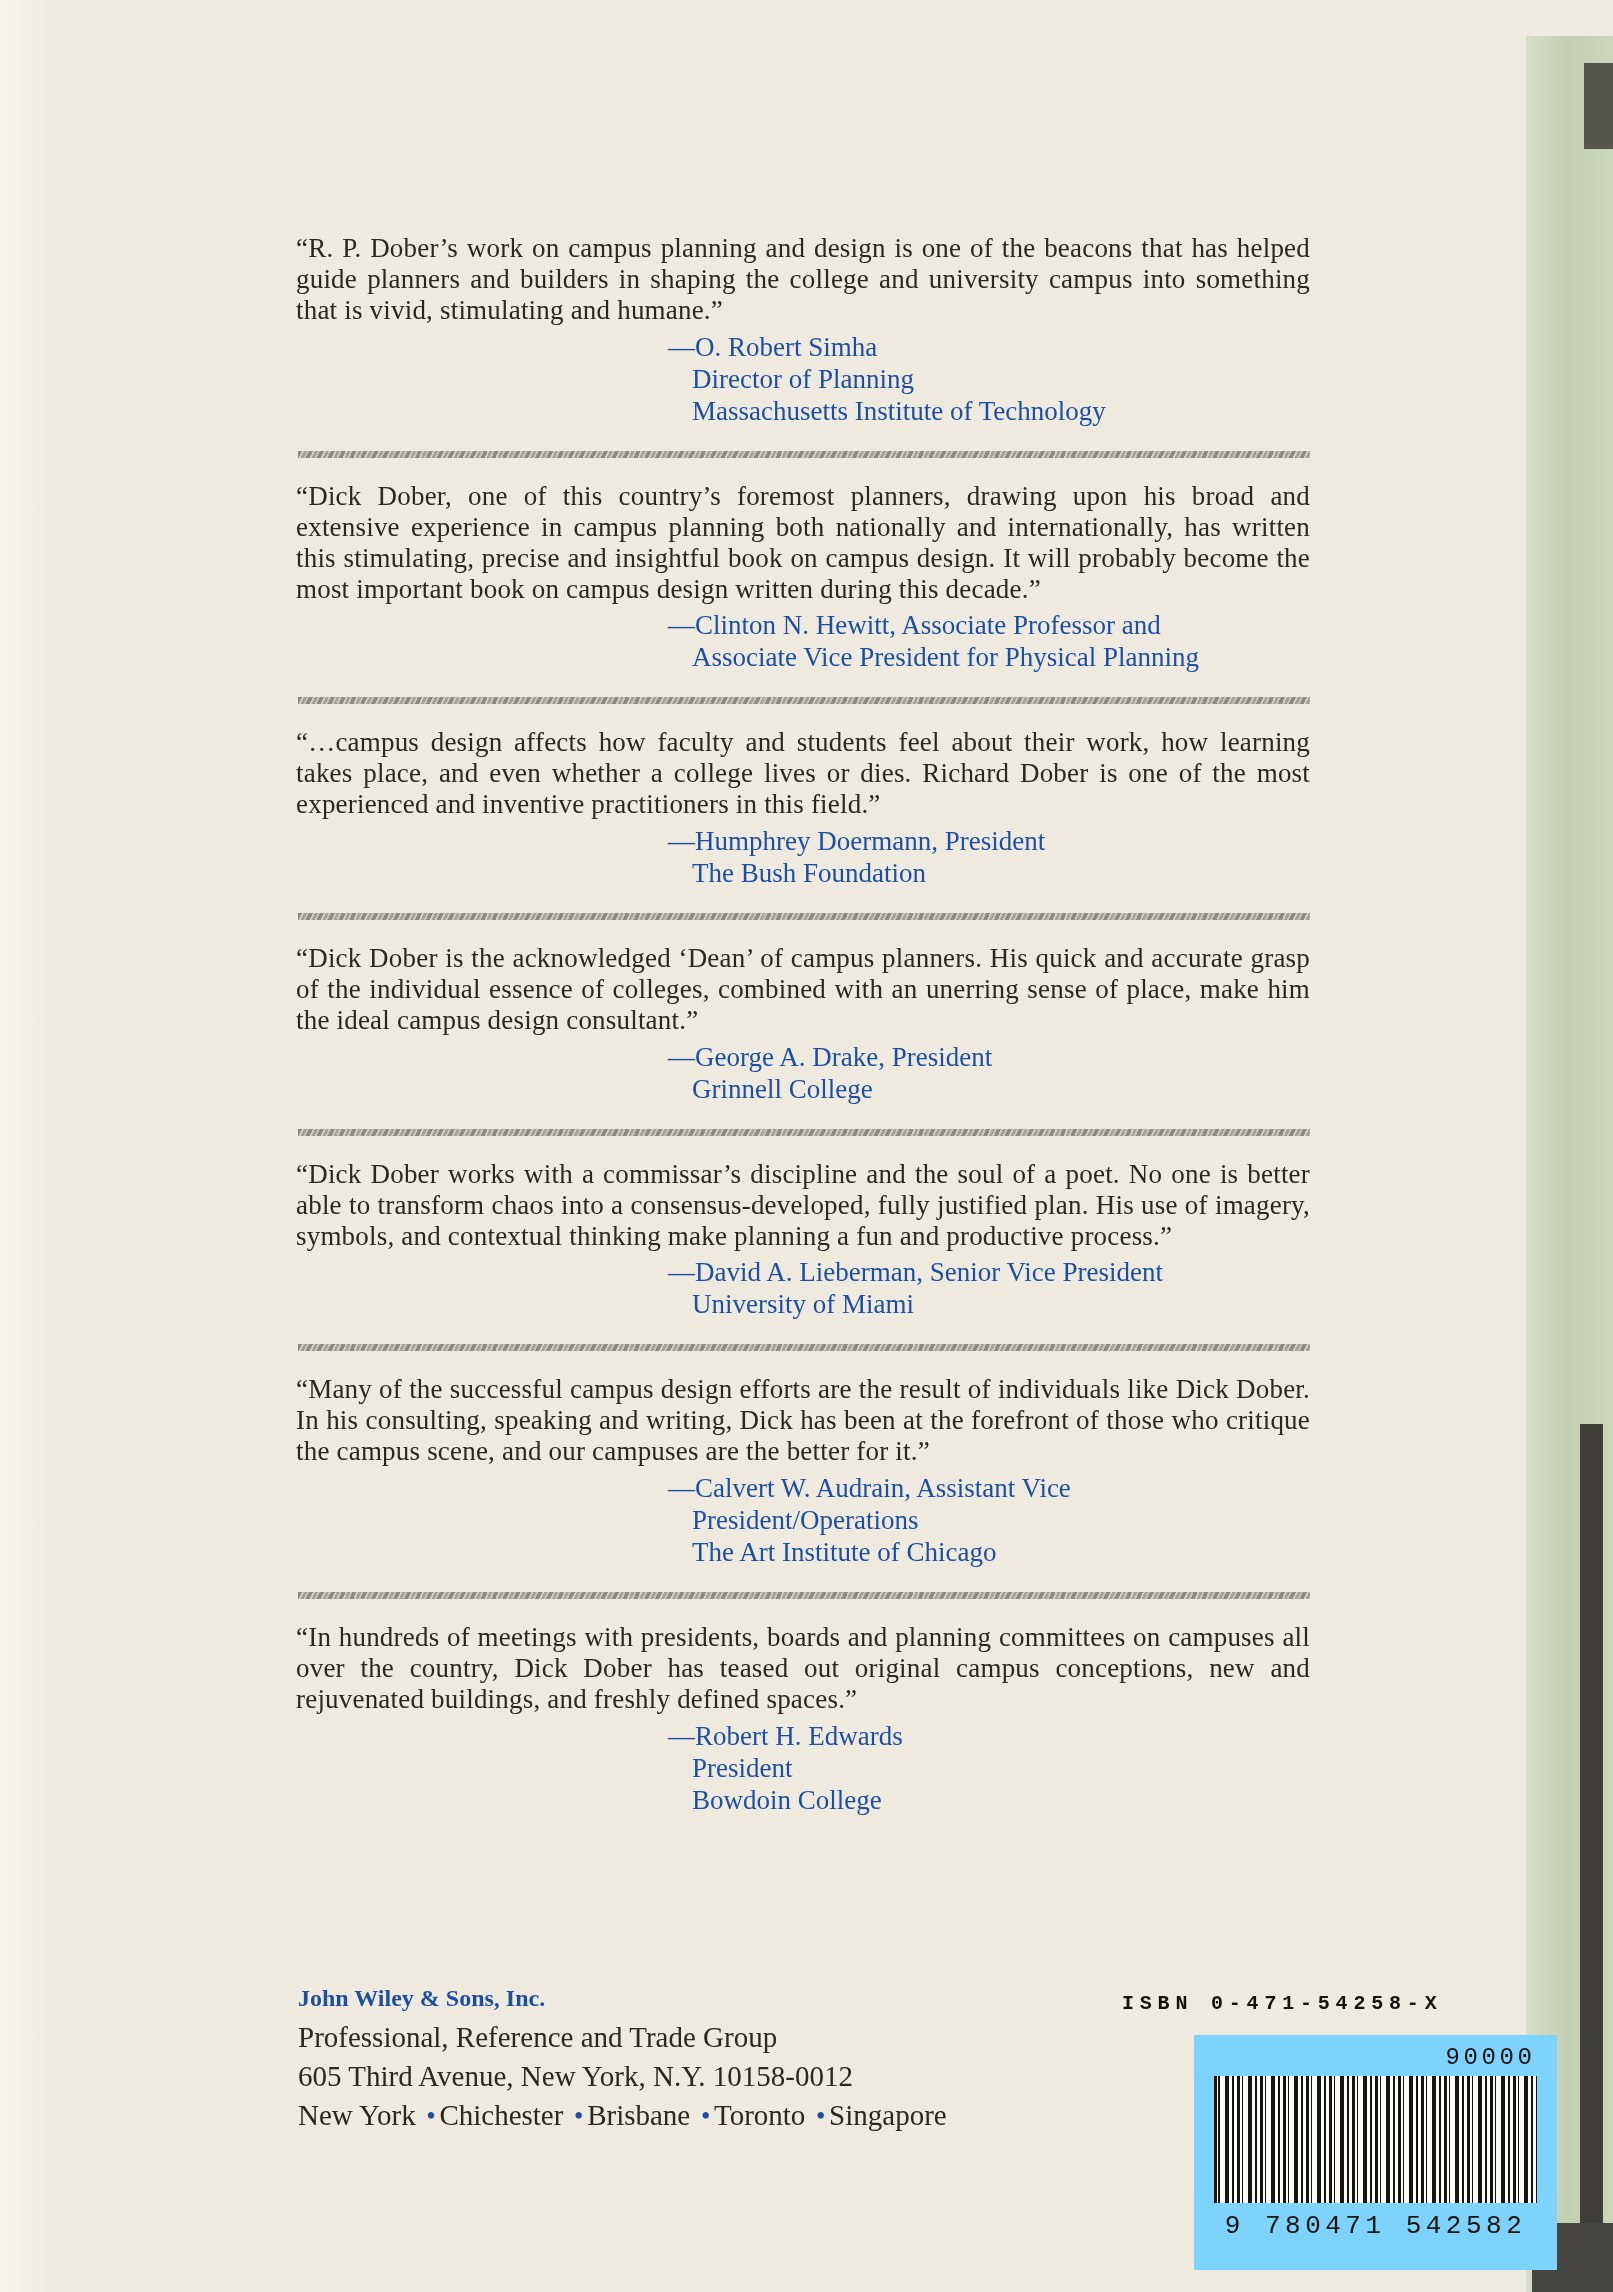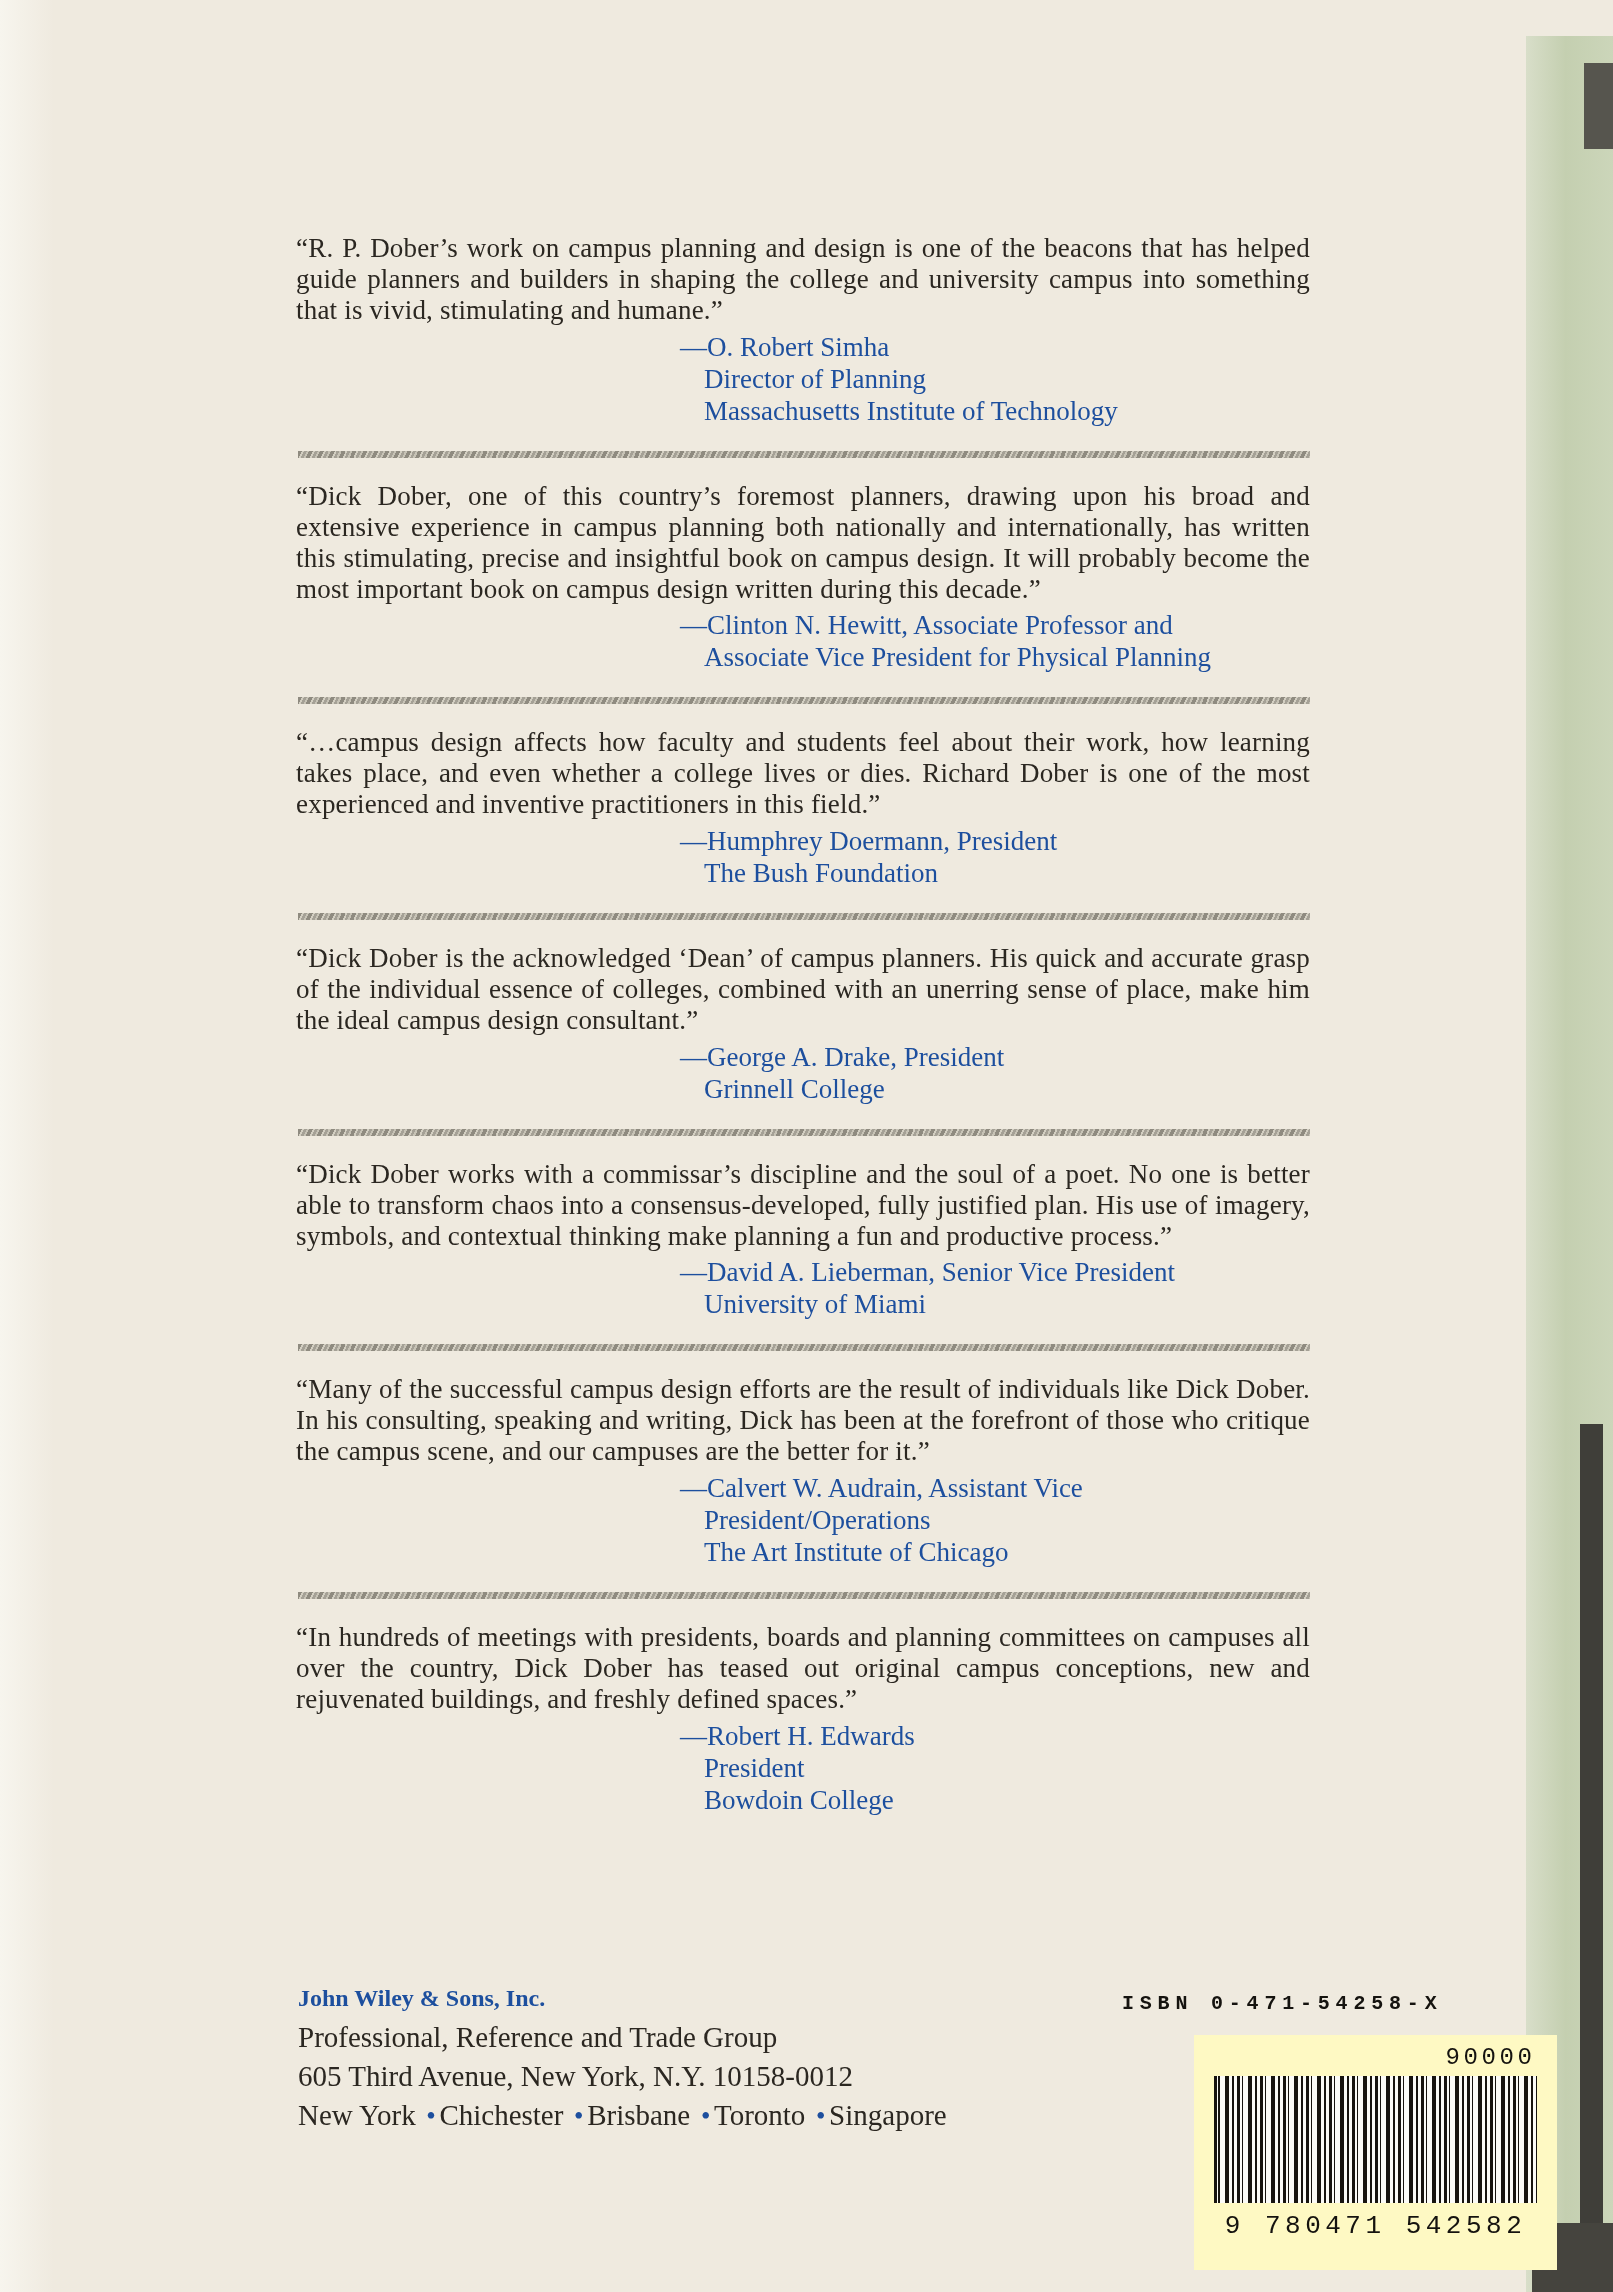--- a/index.html
+++ b/index.html
@@ -15,33 +15,33 @@
   .fore-edge{position:absolute;right:0;top:0;width:88px;height:2293px;
     background:linear-gradient(90deg,#d8dec9,#c4cfb0 45%,#ccd6ba);}
   .top-strip{position:absolute;top:0;right:0;width:88px;height:36px;background:#efeadf;}
   .dark-top{position:absolute;right:0;top:63px;width:30px;height:86px;background:#56554e;}
   .dark-strip{position:absolute;right:10.7px;top:1424px;width:23px;height:869px;background:#3f3e39;}
   .dark-corner{position:absolute;right:0;bottom:0;width:82px;height:70px;background:#45443e;}
 
   .content{position:absolute;left:296px;top:233px;width:1014px;color:#2b2721;}
   .qtext{margin:0;font-size:27px;line-height:31px;text-align:justify;letter-spacing:0.2px;}
   .attr{margin:4.5px 0 0 372px;color:#1d4f9e;font-size:27px;line-height:32px;}
-  .attr-line{white-space:nowrap;margin-left:12px;}
+  .attr-line{white-space:nowrap;}
   .attr-line + .attr-line{padding-left:24px;}
   .divider{height:7.2px;margin:24px 0 23px 1.8px;
     background:repeating-linear-gradient(115deg,#8f8b80 0 3.6px,#d3cfc2 3.6px 5.4px,#a5a196 5.4px 8px,#c7c3b6 8px 9.9px);}
 
   .publisher{position:absolute;left:298px;top:1985px;color:#2b2721;}
   .pub-name{font-size:24px;font-weight:bold;color:#1d4f9e;margin-bottom:6.3px;}
   .pub-line{font-size:29px;line-height:39px;}
   .cities .dot{color:#1d4f9e;margin:0 3.6px 0 10.7px;font-size:27px;}
   .isbn-label{position:absolute;left:1122px;top:1992px;font-size:20px;letter-spacing:5.8px;
     font-weight:bold;color:#15130f;font-family:"Liberation Mono",monospace;}
   .barcode-box{position:absolute;left:1194px;top:2035px;width:363px;height:235px;
-    background:#fef9c3;color:#15130f;}
+    background:#7dd3fc;color:#15130f;}
   .price-code{text-align:right;padding:9px 21.5px 3.6px 0;font-size:24px;letter-spacing:3.6px;
     font-family:"Liberation Mono",monospace;}
   .bars{height:127px;margin:1.8px 19.7px 0 19.7px;
     background:repeating-linear-gradient(90deg,#17140f 0 2.7px,#fbfbf7 2.7px 4.5px,#17140f 4.5px 6.3px,
       #fbfbf7 6.3px 10.7px,#17140f 10.7px 15px,#fbfbf7 15px 18px,#17140f 18px 19.7px,#fbfbf7 19.7px 23px);}
   .barcode-number{text-align:center;font-size:26px;letter-spacing:4.5px;margin-top:7.2px;
     font-family:"Liberation Mono",monospace;}
 </style>
 </head>
 <body>

